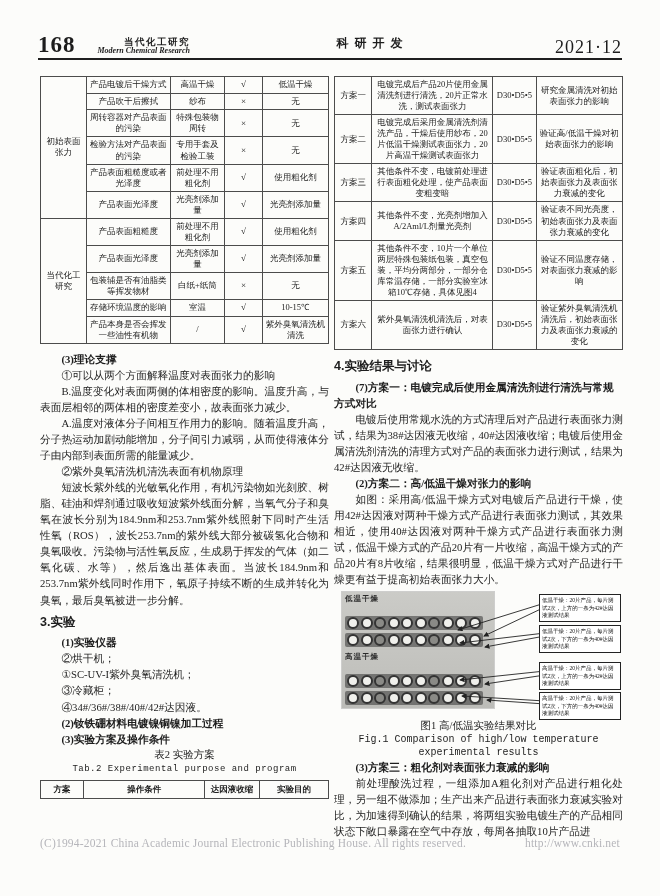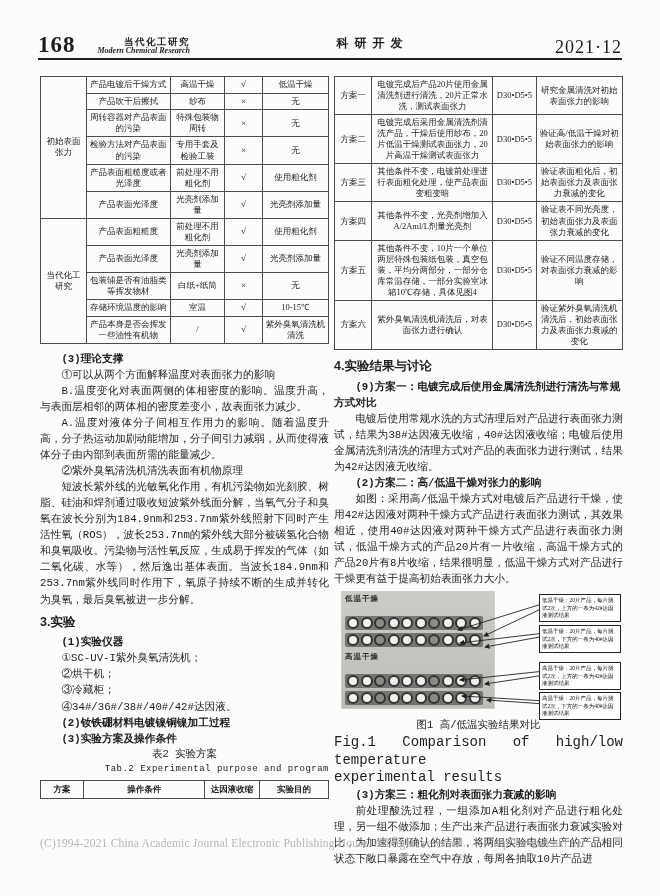--- a/index.html
+++ b/index.html
@@ -28,27 +28,27 @@
   .dtable { width:100%; border-collapse:collapse; font-size:8.5px; line-height:1.3;
             text-align:center; color:#222; margin-bottom:7px; }
   .dtable td, .dtable th { border:1px solid #4c4c4c; padding:2px 2px; vertical-align:middle; }
   .dtable .mark { font-size:9px; }
   .group-cell { width:16%;margin-left:28px; }
   .scheme-label { white-space:nowrap; }
   .nowrap { white-space:nowrap; }
   .t2 { margin-top:2px; margin-bottom:0; }
   .t2 th { font-weight:bold; padding:3px 2px; }
   
-  p { margin:0; font-size:10.7px; line-height:1.5; text-align:justify;font-family:Liberation Mono, monospace; }
+  p { margin:0; font-size:10.7px; line-height:1.5; text-align:justify; }
   .indent { text-indent:2em; }
   .h-big { font-family:"Liberation Sans", sans-serif; font-size:12.5px; font-weight:bold;
            margin:5px 0 3px; text-align:left; }
   .h-sub { font-weight:bold; text-indent:2em; text-align:left; }
   .tbl-title-cn { text-align:center; text-indent:0; font-size:10.5px; margin-top:0; }
-  .tbl-title-en { text-align:right; text-indent:0; font-size:9px; letter-spacing:.5px;
+  .tbl-title-en { text-align:center; text-indent:0; font-size:9px; letter-spacing:.5px;
                   font-family:"Liberation Mono", monospace; margin:1px 0 3px; }
   
   .figure { position:relative; height:122px; margin-top:5px; }
   .photo { position:absolute; left:8px; top:0; width:152px; height:116px;
            box-shadow:0 0 0 1px rgba(120,120,120,.35); }
   .panel { position:absolute; left:0; width:100%; height:58px; overflow:hidden; }
   .panel.p0 { top:0;    background:linear-gradient(#cbcbc7,#c2c2be); }
   .panel.p1 { top:58px; background:linear-gradient(#c5c5c1,#bcbcb8); }
   .panel-label { position:absolute; top:2px; left:3px; font-size:7.5px; font-weight:bold;
                  letter-spacing:1px; color:#2a2a2a; }
@@ -56,25 +56,25 @@
               background:rgba(40,40,40,.5); padding:1px 2px; border-radius:2px; }
   .ring-row.r0 { top:24px; } .ring-row.r1 { top:41px; }
   .ring { width:8px; height:8px; border:2.2px solid #333; border-radius:50%;
           background:#f0f0ec; flex:none; box-sizing:content-box; }
   .ring.dark { background:#8a8a86; }
   .callout { position:absolute; right:2px; width:76px; border:1px solid #222; background:#fff;
              font-size:5.5px; line-height:1.3; padding:2px; color:#111; text-align:left; }
   .callout.c0{top:2px} .callout.c1{top:33px} .callout.c2{top:70px} .callout.c3{top:100px}
   .arrows { position:absolute; inset:0; width:100%; height:100%; pointer-events:none; }
   .cap-cn { text-align:center; text-indent:0; font-size:10.5px; margin-top:4px; }
-  .cap-en { text-indent:0; font-size:14px;
+  .cap-en { text-align:center; text-indent:0; font-size:10px;
             font-family:"Liberation Mono", monospace; line-height:1.25; }
   
   .watermark { position:absolute; left:40px; right:40px; top:837px;
-               display:flex; pointer-events:none;
+               display:flex; justify-content:space-between; pointer-events:none;
                color:#b5b5ba; font-size:11.5px; letter-spacing:.2px;gap:24px; }
 </style>
 </head>
 <body>
 
 <div class="page">
 
   <div class="hdr">
     <span class="pgnum">168</span>
     <span class="jrn">
@@ -169,22 +169,22 @@
     <p class="h-sub">(3)理论支撑</p>
     <p class="indent">①可以从两个方面解释温度对表面张力的影响</p>
     <p class="indent">B.温度变化对表面两侧的体相密度的影响。温度升高，与表面层相邻的两体相的密度差变小，故表面张力减少。</p>
     <p class="indent">A.温度对液体分子间相互作用力的影响。随着温度升高，分子热运动加剧动能增加，分子间引力减弱，从而使得液体分子由内部到表面所需的能量减少。</p>
     <p class="indent">②紫外臭氧清洗机清洗表面有机物原理</p>
     <p class="indent">短波长紫外线的光敏氧化作用，有机污染物如光刻胶、树脂、硅油和焊剂通过吸收短波紫外线面分解，当氧气分子和臭氧在波长分别为184.9nm和253.7nm紫外线照射下同时产生活性氧（ROS），波长253.7nm的紫外线大部分被碳氢化合物和臭氧吸收。污染物与活性氧反应，生成易于挥发的气体（如二氧化碳、水等），然后逸出基体表面。当波长184.9nm和253.7nm紫外线同时作用下，氧原子持续不断的生成并转化为臭氧，最后臭氧被进一步分解。</p>
 
     <p class="h-big">3.实验</p>
     <p class="h-sub">(1)实验仪器</p>
     <div>
+        <p class="indent">②烘干机；</p>
         <p class="indent">①SC-UV-I紫外臭氧清洗机；</p>
-        <p class="indent">②烘干机；</p>
         <p class="indent">③冷藏柜；</p>
         <p class="indent">④34#/36#/38#/40#/42#达因液。</p>
       </div>
     <p class="h-sub">(2)钕铁硼材料电镀镍铜镍加工过程</p>
     <p class="h-sub">(3)实验方案及操作条件</p>
 
     <p class="tbl-title-cn">表2 实验方案</p>
     <p class="tbl-title-en">Tab.2 Experimental purpose and program</p>
     <table class="dtable t2">
       <colgroup>
@@ -246,21 +246,21 @@
           <tr>
             <td class="scheme-label">方案六</td>
             <td>紫外臭氧清洗机清洗后，对表面张力进行确认</td>
             <td class="nowrap">D30•D5•5</td>
             <td>验证紫外臭氧清洗机清洗后，初始表面张力及表面张力衰减的变化</td>
           </tr>
         </tbody>
     </table>
 
     <p class="h-big">4.实验结果与讨论</p>
-    <p class="h-sub">(9)方案一：电镀完成后使用金属清洗剂进行清洗与常规方式对比</p>
+    <p class="h-sub">(7)方案一：电镀完成后使用金属清洗剂进行清洗与常规方式对比</p>
     <p class="indent">电镀后使用常规水洗的方式清理后对产品进行表面张力测试，结果为38#达因液无收缩，40#达因液收缩；电镀后使用金属清洗剂清洗的清理方式对产品的表面张力进行测试，结果为42#达因液无收缩。</p>
     <p class="h-sub">(2)方案二：高/低温干燥对张力的影响</p>
     <p class="indent">如图：采用高/低温干燥方式对电镀后产品进行干燥，使用42#达因液对两种干燥方式产品进行表面张力测试，其效果相近，使用40#达因液对两种干燥方式产品进行表面张力测试，低温干燥方式的产品20片有一片收缩，高温干燥方式的产品20片有8片收缩，结果很明显，低温干燥方式对产品进行干燥更有益于提高初始表面张力大小。</p>
 
     <div class="figure">
       <div class="photo">
           <div class="panel p0">
             <div class="panel-label">低温干燥</div>
             <div class="ring-row r0">
               <span class="ring"></span>

